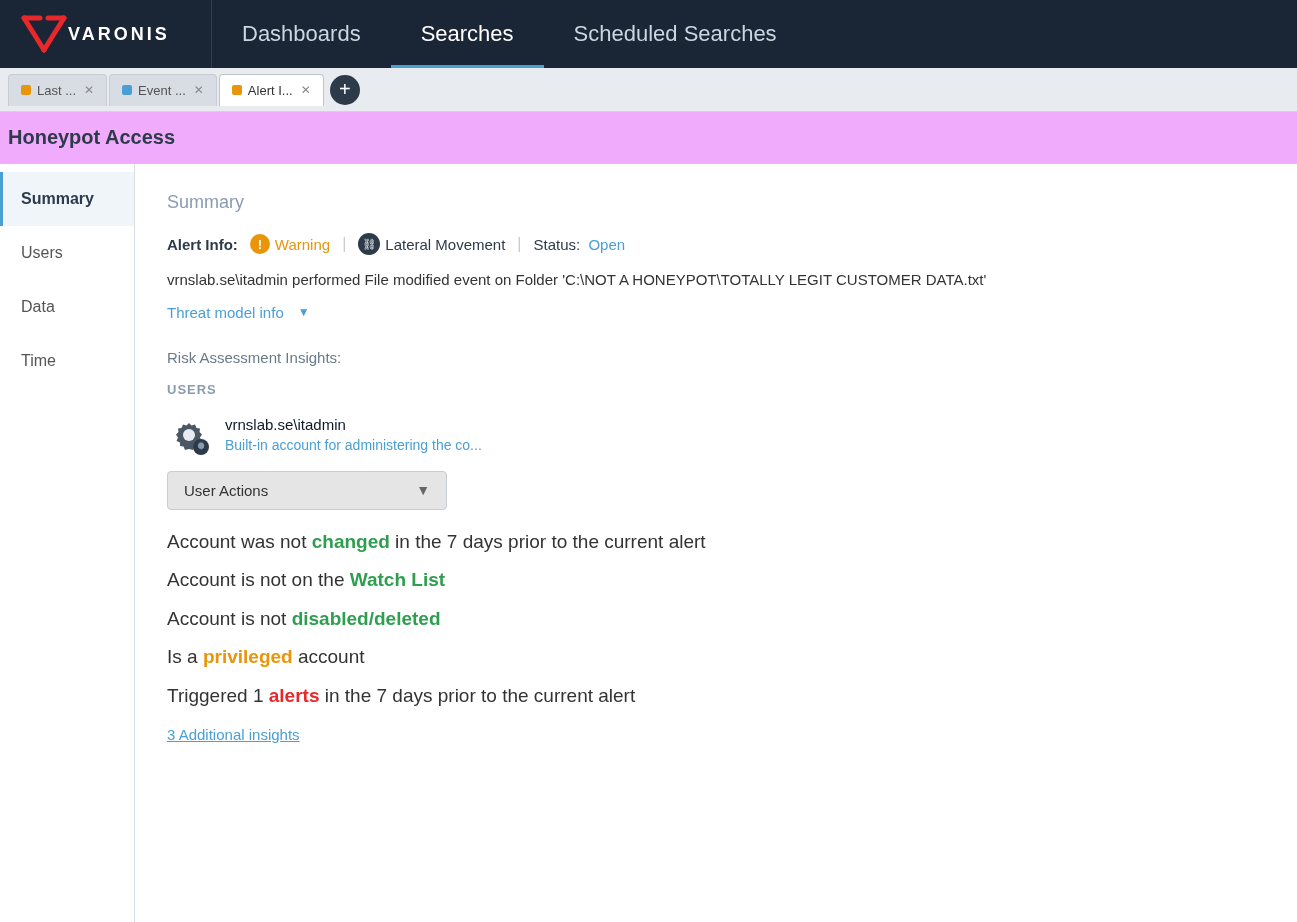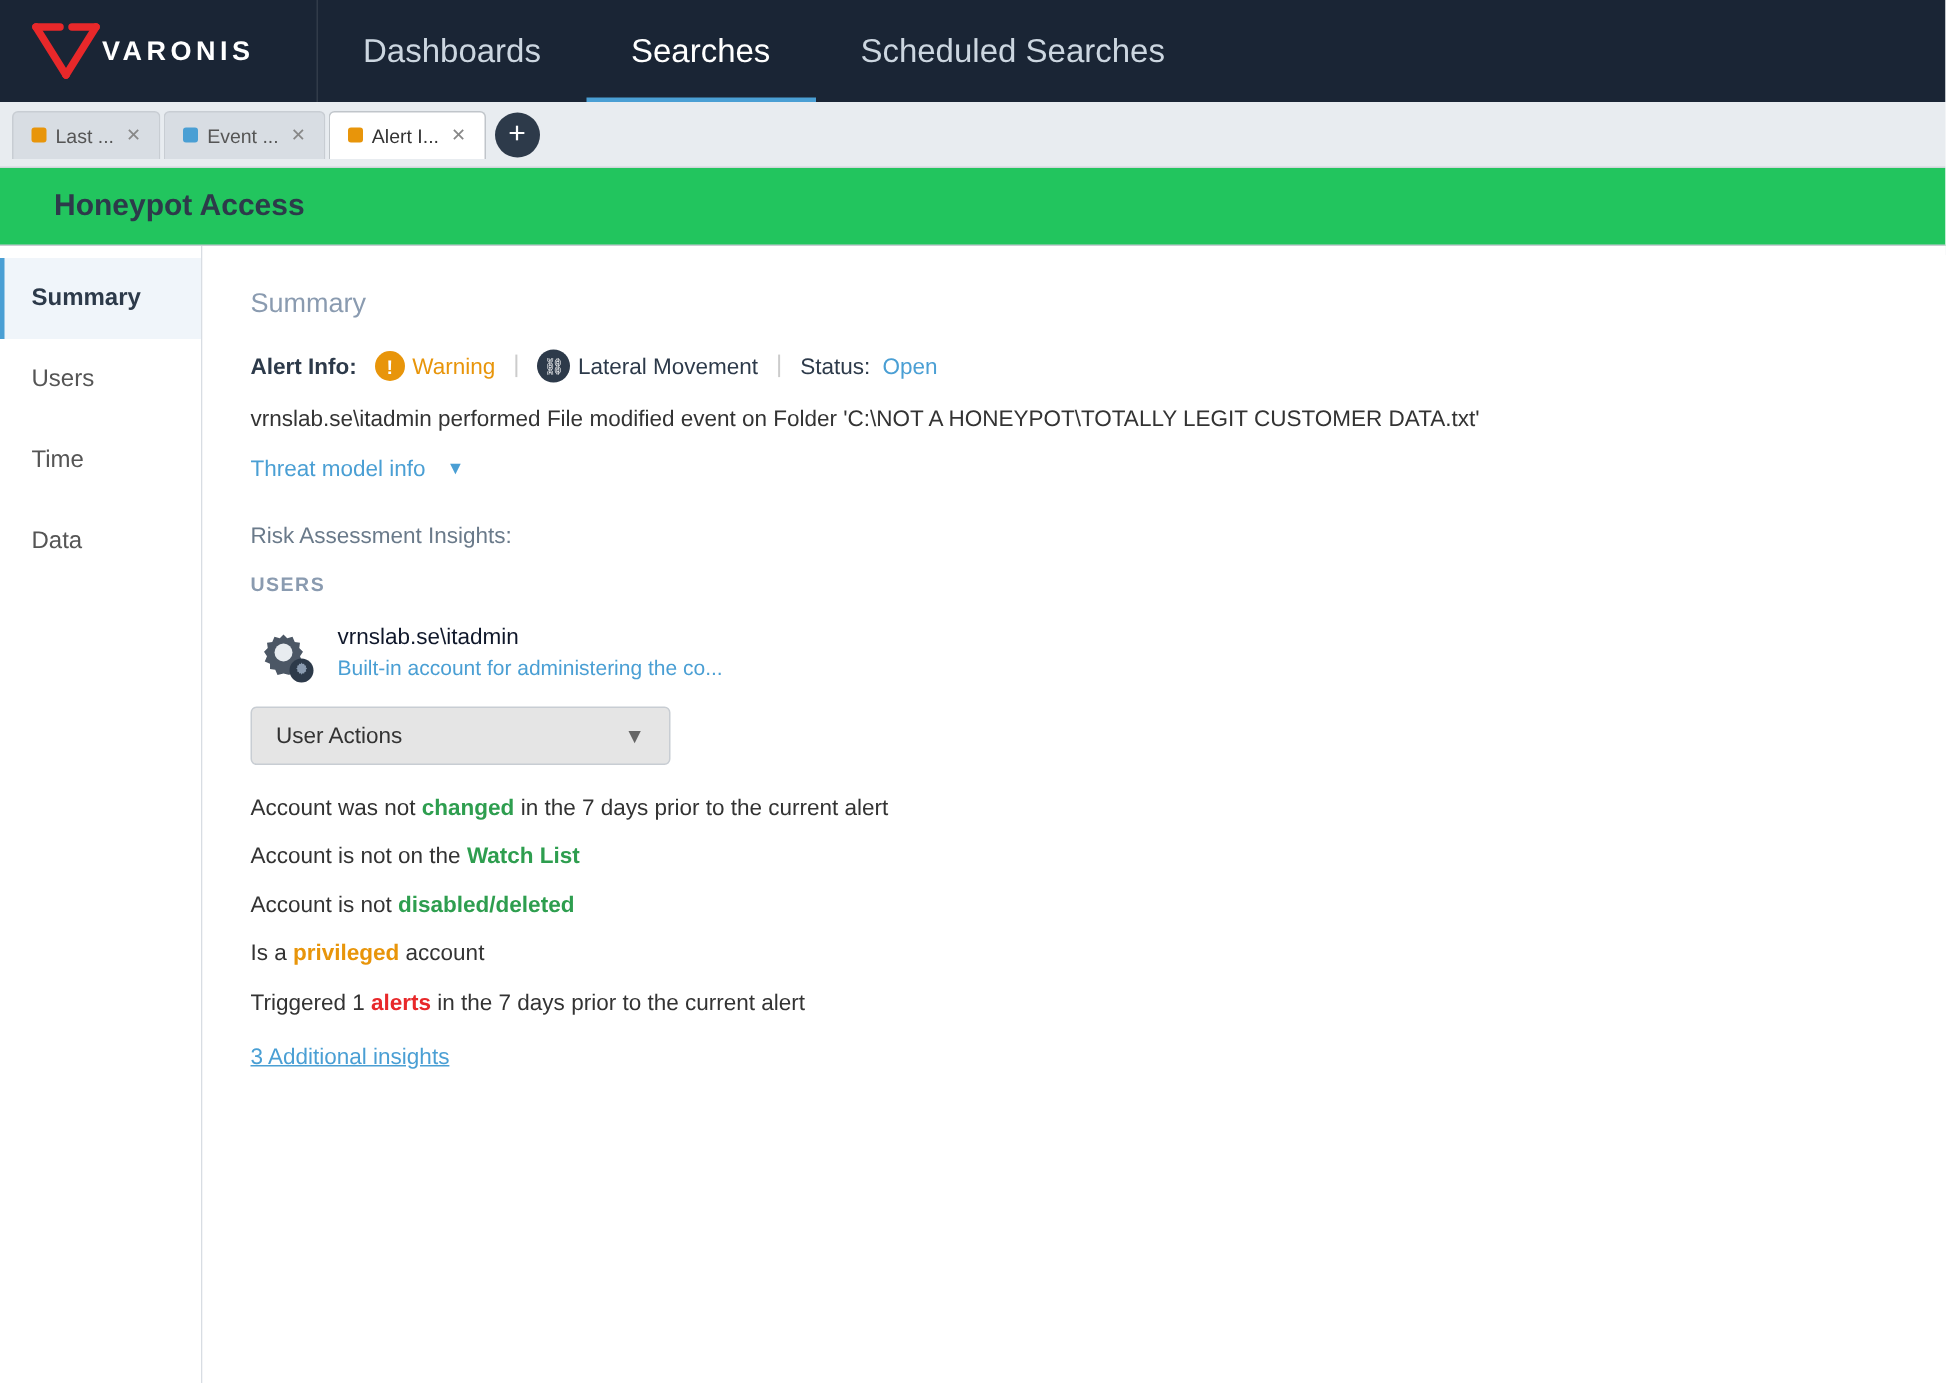--- a/index.html
+++ b/index.html
@@ -110,22 +110,22 @@
       display: flex;
       align-items: center;
       justify-content: center;
       font-size: 20px;
       cursor: pointer;
       margin-left: 4px;
     }
 
     
     .page-title-bar {
-      background: #22c55e;
-      padding: 14px 36px;
+      background: #f0abfc;
+      padding: 14px 8px;
       border-bottom: 1px solid #c8cdd3;
     }
     .page-title {
       font-size: 20px;
       font-weight: 600;
       color: #2d3a4a;
     }
 
     
     .main-layout {
@@ -316,21 +316,21 @@
       width: 280px;
       margin-bottom: 18px;
     }
     .dropdown-chevron {
       color: #666;
       font-size: 14px;
     }
 
     
     .insight-item {
-      font-size: 15px;
+      font-size: 19px;
       color: #333;
       margin-bottom: 10px;
       line-height: 1.5;
     }
     .insight-highlight-green {
       color: #2e9e4f;
       font-weight: 600;
     }
     .insight-highlight-red {
       color: #e8282a;
@@ -403,22 +403,22 @@
 
 <div class="page-title-bar">
   <span class="page-title">Honeypot Access</span>
 </div>
 
 <div class="main-layout">
 
   <aside class="sidebar">
     <div class="sidebar-item active">Summary</div>
     <div class="sidebar-item">Users</div>
+    <div class="sidebar-item">Data</div>
     <div class="sidebar-item">Time</div>
-    <div class="sidebar-item">Data</div>
   </aside>
 
   <main class="content-area">
     <div class="content-section-title">Summary</div>
 
     <div class="alert-info-row">
       <span class="alert-info-label">Alert Info:</span>
       <span class="alert-badge-warning">
         <span class="warning-icon">!</span>
         <span>Warning</span>

